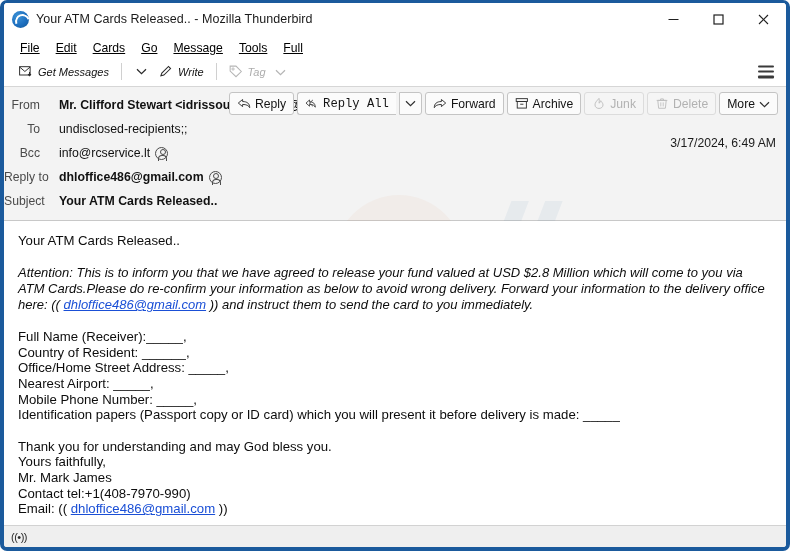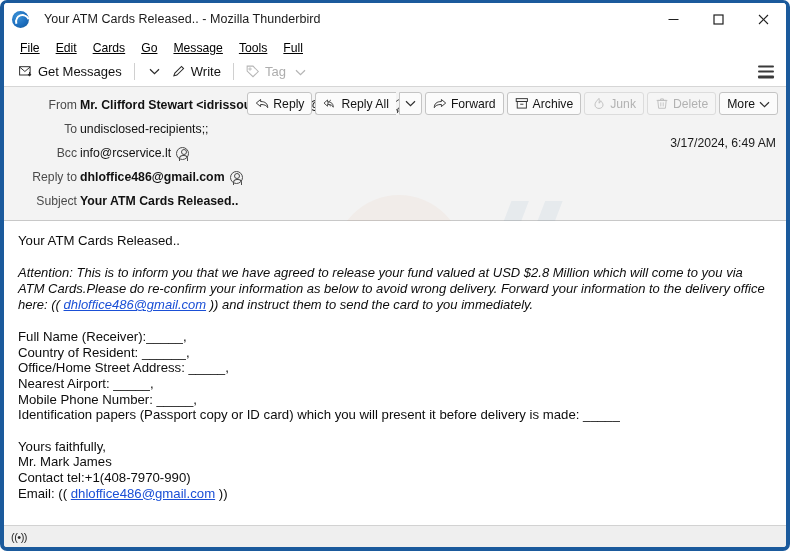--- a/index.html
+++ b/index.html
@@ -23,21 +23,20 @@
   }
 
   
   #titlebar {
     height: 32px;
     background: #ffffff;
     display: flex;
     align-items: center;
     position: relative;
     border-bottom: 0px solid transparent;
-    gap: 8px;
   }
   #tb-logo {
     width: 17px; height: 17px;
     margin-left: 8px; margin-right: 7px;
     border-radius: 50%;
     background: radial-gradient(circle at 35% 32%, #3d93d6 0%, #1d6fc0 55%, #15558f 100%);
     position: relative;
     flex: none;
   }
   #tb-logo::after {
@@ -94,24 +93,25 @@
     background: #ffffff;
     display: flex;
     align-items: center;
     padding-left: 10px;
     position: relative;
     border-bottom: 1px solid #d6d6d6;
   }
   .tb-item {
     display: flex; align-items: center;
     gap: 5px;
-    font-size: 13px;
+    font-size: 11px;
     color: #121212;
     padding: 2px 5px;
     white-space: nowrap;
+    font-style: italic;
   }
   .tb-item.disabled { color: #adadad; }
   .tb-sep {
     width: 1px; height: 17px;
     background: #d0d0d0;
     margin: 0 7px;
   }
   .tb-caret {
     padding: 2px 7px;
     display: flex; align-items: center;
@@ -134,23 +134,23 @@
     position: relative;
     border-bottom: 1px solid #c8c8c8;
   }
   .hrow {
     display: flex;
     align-items: center;
     min-height: 24px;
     padding: 0 6px 0 0;
   }
   .hlabel {
-    width: 76px;
+    width: 55px;
     text-align: right;
-    padding-right: 3px;
+    padding-right: 19px;
     font-size: 12.2px;
     color: #4a4a4a;
     flex: none;
     white-space: nowrap;
   }
   .hvalue {
     font-size: 12.3px;
     color: #111111;
     display: flex; align-items: center; gap: 5px;
     white-space: nowrap;
@@ -195,21 +195,21 @@
     border: 1px solid #c4c4c4;
     background: #fbfbfb;
     border-radius: 3px;
     padding: 3px 7px;
     font-size: 12.2px;
     color: #131313;
     height: 23px;
     white-space: nowrap;
   }
   .act-btn.disabled { color: #b2b2b2; border-color: #dcdcdc; background: #f5f5f5; text-align: center; }
-  .act-btn.joined-l { border-radius: 3px 0 0 3px; border-right: none; }
+  .act-btn.joined-l { border-radius: 3px 0 0 3px; border-right: none; font-family: Liberation Mono, monospace; }
   .act-btn.joined-r { border-radius: 0 3px 3px 0; padding: 3px 5px; }
   .act-ico { width: 14px; height: 13px; display:block; }
   #msg-date {
     position: absolute;
     right: 10px; top: 49px;
     font-size: 12.2px;
     color: #1b1b1b;
   }
 
   
@@ -494,20 +494,21 @@
 
     <div class="bline">Full Name (Receiver):_____,</div>
     <div class="bline">Country of Resident: ______,</div>
     <div class="bline">Office/Home Street Address: _____,</div>
     <div class="bline">Nearest Airport: _____,</div>
     <div class="bline">Mobile Phone Number: _____,</div>
     <div class="bline">Identification papers (Passport copy or ID card) which you will present it before delivery is made: _____</div>
 
     <div class="bgap"></div>
 
+    <div class="bline">Thank you for understanding and may God bless you.</div>
     <div class="bline">Yours faithfully,</div>
     <div class="bline">Mr. Mark James</div>
     <div class="bline">Contact tel:+1(408-7970-990)</div>
     <div class="bline">
       <span>Email: ((</span>
       <a class="mlink" href="#">dhloffice486@gmail.com</a>
       <span>))</span>
     </div>
   </div>
 

